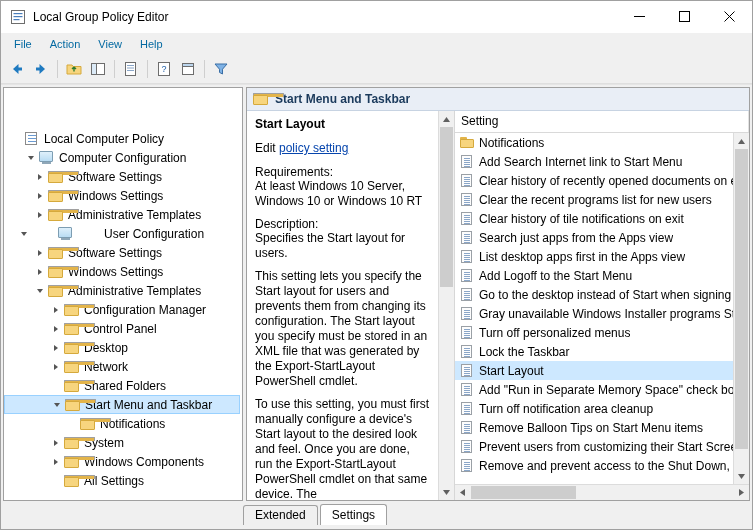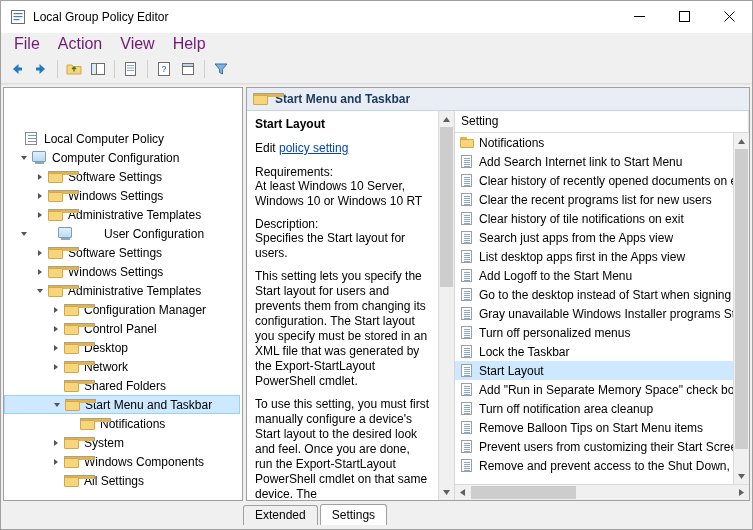--- a/index.html
+++ b/index.html
@@ -67,22 +67,22 @@
   .menubar {
     height: 22px;
     display: flex;
     align-items: center;
     background: #f0f0f0;
     padding-left: 4px;
     flex: 0 0 auto;
   }
   .menuitem {
     padding: 3px 9px 4px 9px;
-    font-size: 16px;
-    color: #701a75;
+    font-size: 11px;
+    color: #0369a1;
     text-align: center;
   }
   
   .toolbar {
     height: 28px;
     display: flex;
     align-items: center;
     background: #f0f0f0;
     border-bottom: 1px solid #dfdfdf;
     padding-left: 4px;
@@ -468,21 +468,21 @@
       <div class="tree">
 
         <div class="tnode" style="padding-left:4px;margin-top:37px;">
           <div class="twist"></div>
           <div class="ticon">
               <div class="rooticon"></div>
             </div>
           <div class="tlabel">Local Computer Policy</div>
         </div>
 
-        <div class="tnode" style="padding-left:12px;">
+        <div class="tnode" style="padding-left:19px;">
           <div class="twist">
               <div class="arrow-d"></div>
             </div>
           <div class="ticon">
               <div class="pc"></div>
               <div class="pc-base"></div>
             </div>
           <div class="tlabel">Computer Configuration</div>
         </div>
 

